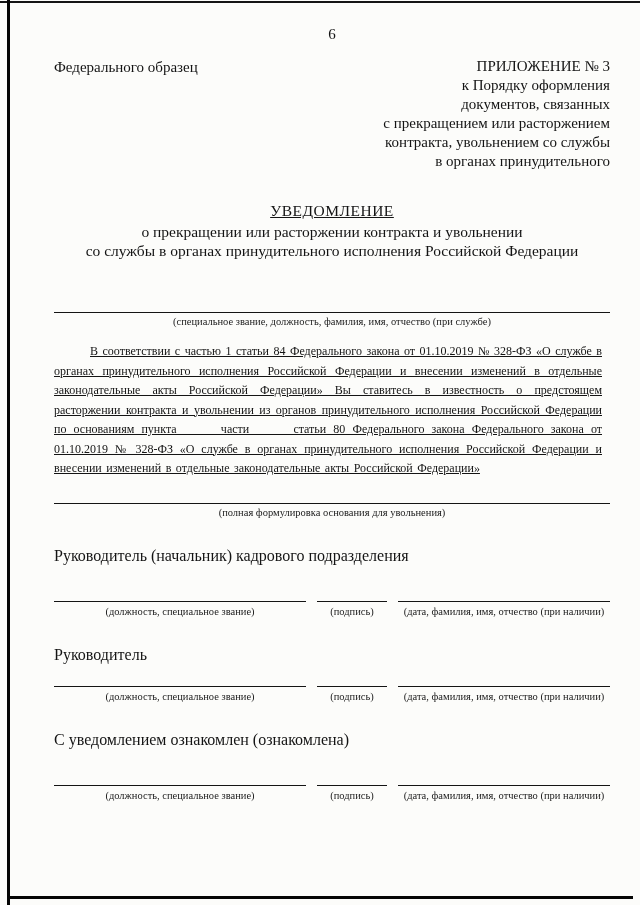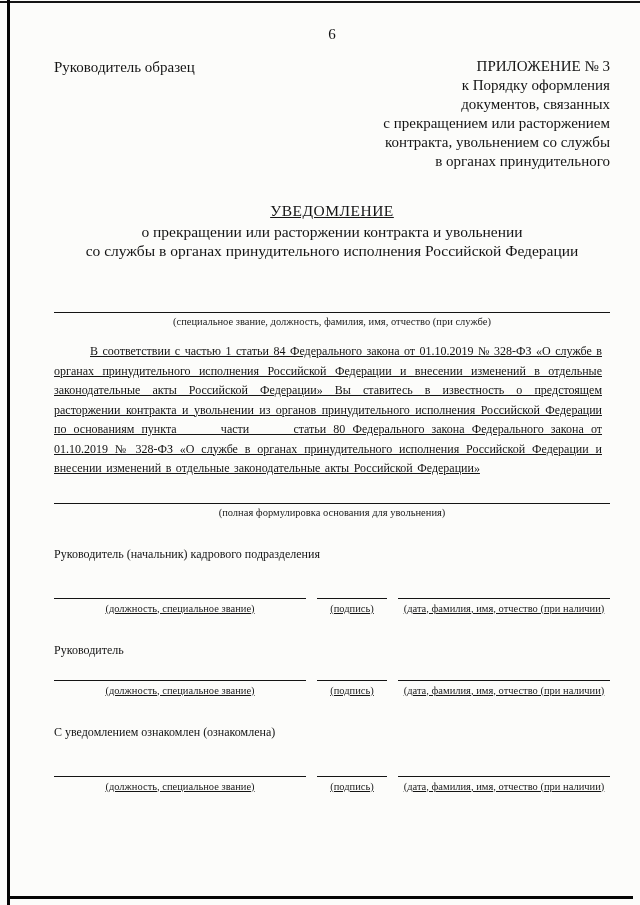--- a/index.html
+++ b/index.html
@@ -64,47 +64,47 @@
   .body-text {
     margin: 14px 8px 0 0;
     font-size: 12px;
     line-height: 19.5px;
     text-align: justify;
     text-indent: 36px;
     word-spacing: 1.5px;
     text-decoration: underline;
   }
   .sig-block { margin-top: 28px; }
-  .sig-label { font-size: 12px; }
+  .sig-label { font-size: 16px; }
   .sig-row {
     display: flex;
     justify-content: space-between;
     margin-top: 36px;
   }
   .sig-block.tight .sig-row { margin-top: 22px; }
-  .sig-col { border-top: 1.4px solid #141414; text-decoration: underline; }
+  .sig-col { border-top: 1.4px solid #141414; }
   .sig-col .caption { padding-top: 3px; }
   .sig-col.col1 { width: 252px; }
   .sig-col.col2 { width: 70px; }
   .sig-col.col3 { width: 212px; }
 </style>
 </head>
 <body>
 
 <div class="page">
   <div class="scan-edge-top"></div>
   <div class="scan-edge-left"></div>
   <div class="scan-edge-bottom"></div>
 
   <div class="content">
 
     <div class="page-number">6</div>
 
     <div class="header-row">
-      <div class="sample-label">Руководитель образец</div>
+      <div class="sample-label">Федерального образец</div>
       <div class="appendix">
         <div>ПРИЛОЖЕНИЕ № 3</div>
         <div>к Порядку оформления</div>
         <div>документов, связанных</div>
         <div>с прекращением или расторжением</div>
         <div>контракта, увольнением со службы</div>
         <div>в органах принудительного</div>
       </div>
     </div>
 

